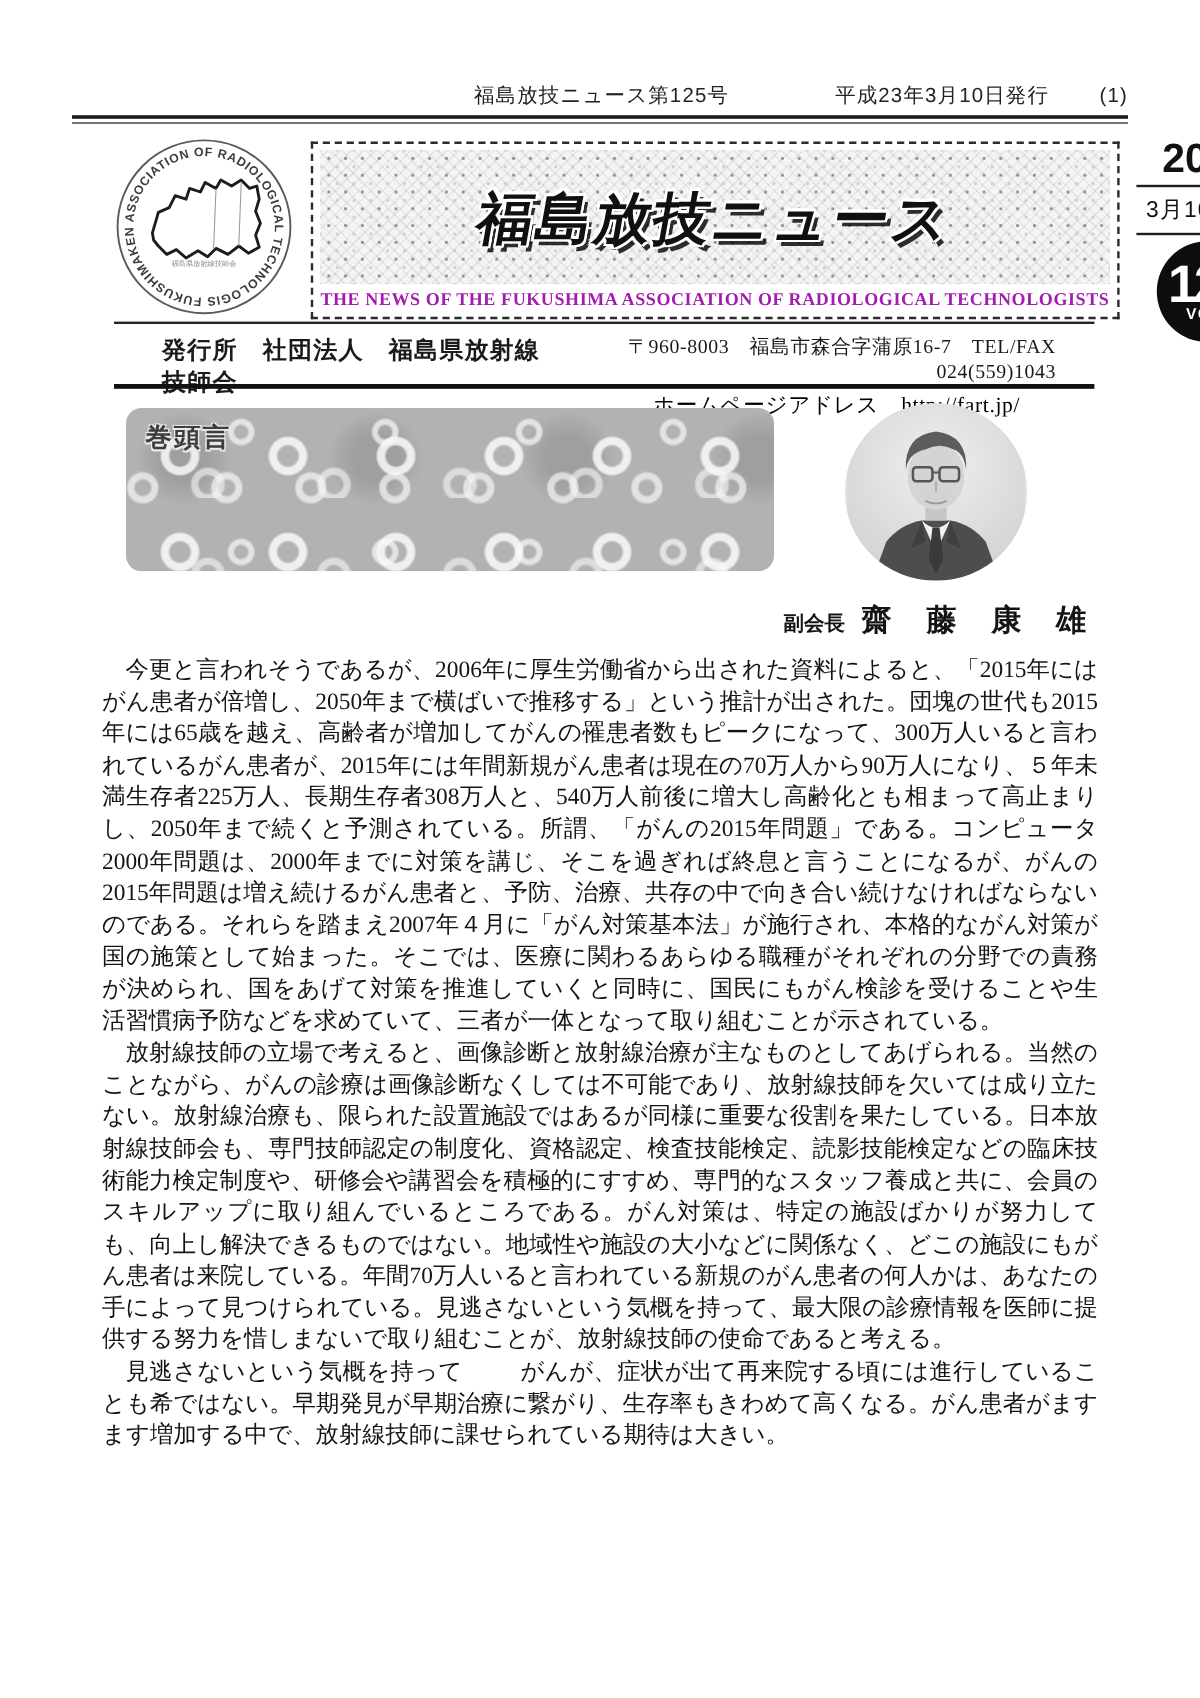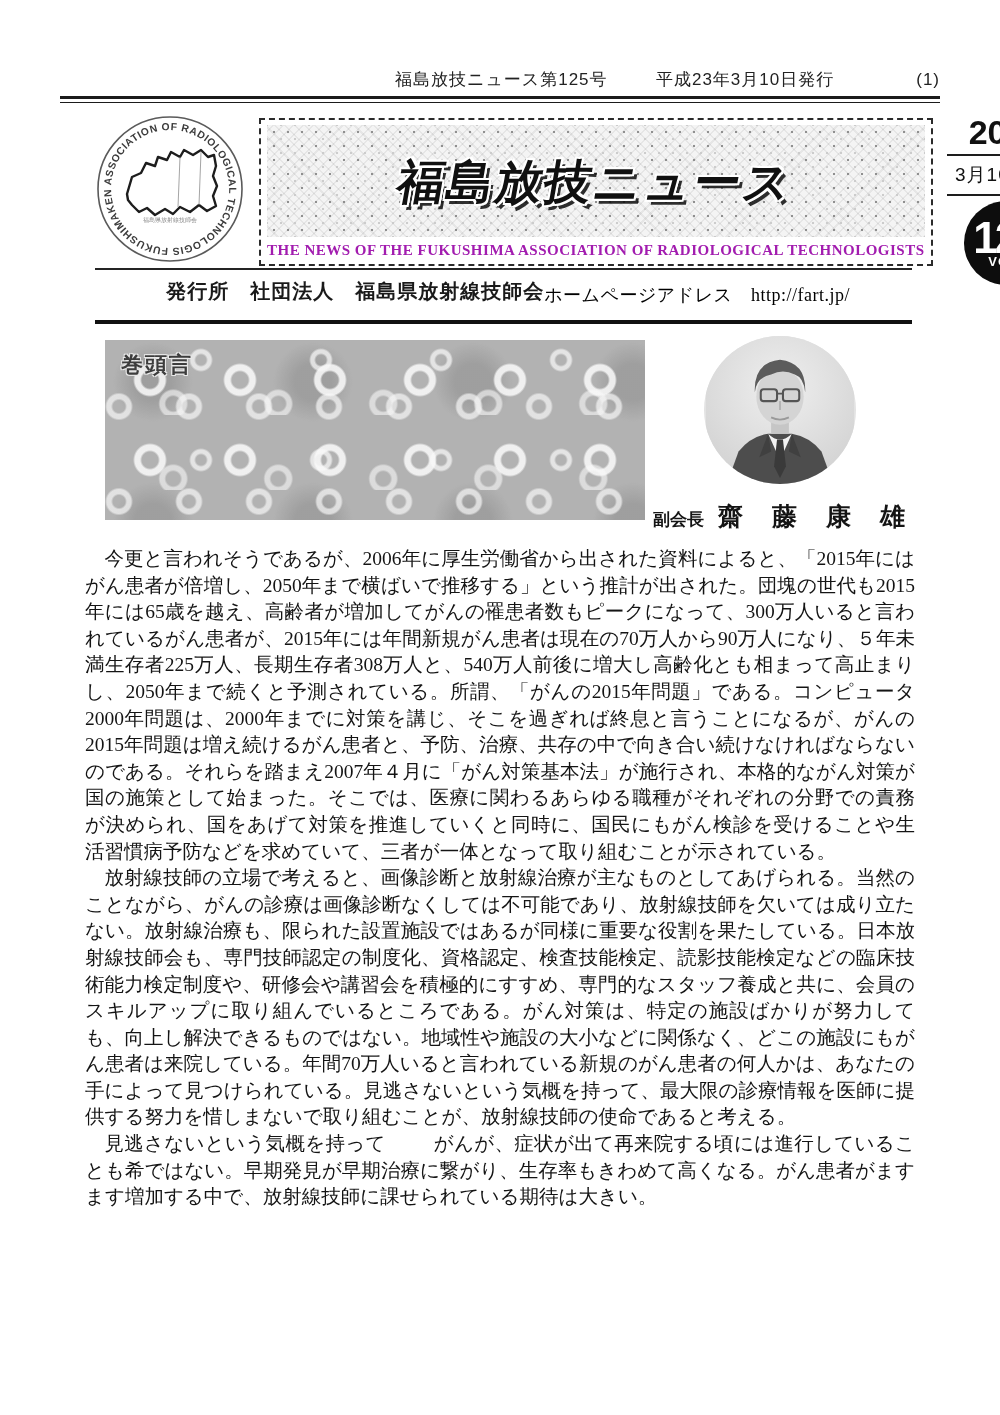--- a/index.html
+++ b/index.html
@@ -7,21 +7,21 @@
     width:1000px;height:1415px;background:#ffffff;position:relative;
     margin:0 auto;color:#1c1c1c;overflow:hidden;
     font-family:"Liberation Serif","DejaVu Serif",serif;
   }
 
   
   .top-header{
     position:absolute;top:68px;left:60px;right:60px;
     display:flex;align-items:baseline;
     font-family:"Liberation Sans","DejaVu Sans",sans-serif;
-    font-size:17px;letter-spacing:1px;color:#222;gap:40px;
+    font-size:17px;letter-spacing:1px;color:#222;
   }
   .th-issue{margin-left:335px;}
   .th-date{margin-left:auto;}
   .th-page{margin-left:42px;}
   .rule-double{
     position:absolute;top:96px;left:60px;right:60px;height:3px;
     border-top:3px solid #1b1b1b;border-bottom:1px solid #1b1b1b;
   }
 
   
@@ -67,40 +67,41 @@
     font-family:"Liberation Sans","DejaVu Sans",sans-serif;
   }
   .vol-num{font-size:44px;font-weight:900;letter-spacing:-3px;line-height:.9;}
   .vol-label{font-size:13px;font-weight:bold;letter-spacing:1px;margin-top:-4px;}
 
   .rule-thin{position:absolute;top:268px;left:95px;right:88px;border-top:2px solid #242424;}
 
   
   .publisher{
     position:absolute;top:278px;left:135px;right:120px;
-    display:flex;justify-content:flex-end;align-items:flex-start;
+    display:flex;justify-content:space-between;align-items:flex-start;
   }
   .pub-issuer{font-size:20px;font-weight:bold;letter-spacing:1px;color:#1a1a1a;}
   .pub-right{text-align:right;}
   .pub-address{font-size:16.5px;letter-spacing:.5px;color:#1a1a1a;}
   .pub-home{font-size:18px;letter-spacing:.5px;color:#000000;margin-top:5px;padding-right:30px;}
   .rule-thick{position:absolute;top:320px;left:95px;right:88px;border-top:4px solid #111;}
 
   
   .feature{position:absolute;top:340px;left:105px;right:85px;display:flex;}
   .banner{
-    width:540px;height:180px;flex:none;position:relative;
+    width:540px;height:136px;flex:none;position:relative;
     background-color:#b2b2b2;
     background-image:
       radial-gradient(circle at 50% 50%, rgba(255,255,255,0) 8px, rgba(250,250,250,.85) 10px 15px, rgba(255,255,255,0) 17px),
       radial-gradient(circle at 20% 70%, rgba(255,255,255,0) 6px, rgba(246,246,246,.7) 8px 12px, rgba(255,255,255,0) 14px),
       radial-gradient(circle at 80% 20%, rgba(255,255,255,0) 5px, rgba(240,240,240,.8) 7px 10px, rgba(255,255,255,0) 12px),
       radial-gradient(circle at 65% 85%, rgba(255,255,255,0) 7px, rgba(248,248,248,.6) 9px 13px, rgba(255,255,255,0) 15px),
       radial-gradient(circle at 30% 30%, rgba(90,90,90,.22) 0 18px, rgba(90,90,90,0) 40px);
     background-size:90px 80px,70px 95px,120px 100px,105px 75px,160px 140px;
+    border-radius:13px;
   }
   .kantogen{
     position:absolute;top:10px;left:16px;
     font-family:"Liberation Sans","DejaVu Sans",sans-serif;
     font-size:22px;font-weight:bold;color:#3d3d3d;letter-spacing:2px;
     text-shadow:-1px -1px 0 #e9e9e9,1px -1px 0 #e9e9e9,-1px 1px 0 #e9e9e9,1px 1px 0 #e9e9e9;
   }
   .headline{
     position:absolute;top:50px;left:0;right:0;text-align:center;
     font-family:"Liberation Sans","DejaVu Sans",sans-serif;
@@ -183,20 +184,21 @@
         <div class="vol-label">VOL.</div>
       </div>
     </div>
   </div>
 
   <div class="rule-thin"></div>
 
   <div class="publisher">
     <div class="pub-issuer">発行所　社団法人　福島県放射線技師会</div>
     <div class="pub-right">
+      <div class="pub-address">〒960-8003　福島市森合字蒲原16-7　TEL/FAX 024(559)1043</div>
       <div class="pub-home">ホームページアドレス　http://fart.jp/</div>
     </div>
   </div>
   <div class="rule-thick"></div>
 
   <div class="feature">
     <div class="banner">
       <div class="kantogen">巻頭言</div>
     </div>
     <div class="author-col">

